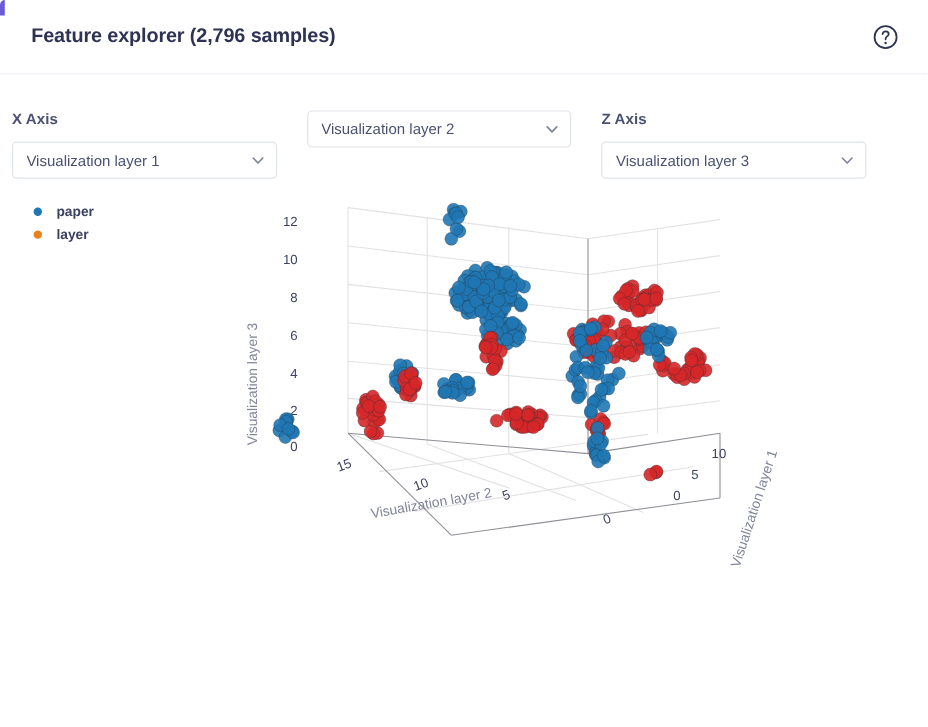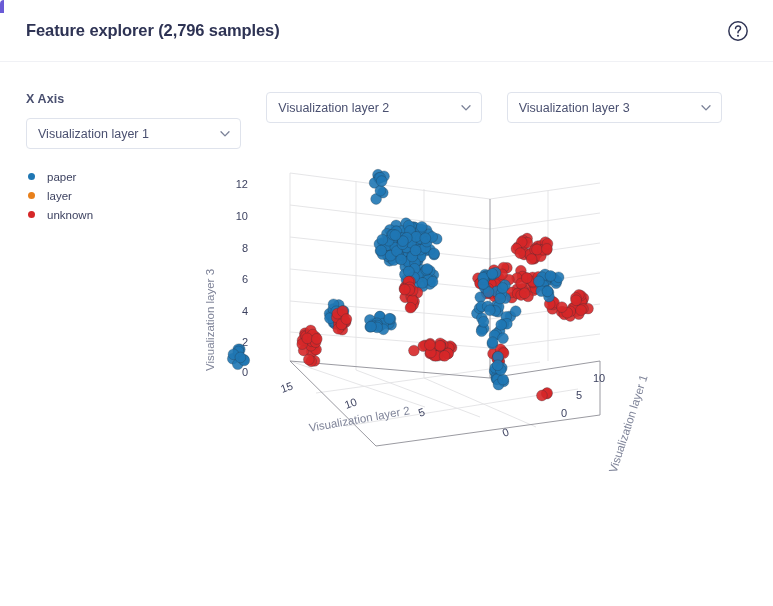--- a/index.html
+++ b/index.html
@@ -47,22 +47,23 @@
     letter-spacing: -0.1px;
   }
   .help-icon {
     width: 22px;
     height: 22px;
     display: block;
     cursor: pointer;
   }
   .controls {
     display: flex;
-    padding: 30px 26px 0 26px;
+    padding: 30px 26px 0 10px;
     box-sizing: border-box;
+    justify-content: flex-end;
   }
   .control-group {
     width: 225px;
     margin-right: 25px;
   }
   .control-label {
     font-size: 12.5px;
     font-weight: bold;
     color: #4a5070;
     margin-bottom: 12px;
@@ -105,20 +106,21 @@
   .legend {
     position: absolute;
     left: 28px;
     top: 2px;
     width: 150px;
   }
   .legend-item {
     display: flex;
     align-items: center;
     height: 19px;
+    font-weight: bold;
   }
   .legend-dot {
     width: 7px;
     height: 7px;
     border-radius: 50%;
     margin-right: 12px;
     flex: none;
   }
   .legend-label {
     font-size: 11.5px;
@@ -187,20 +189,21 @@
         <select class="axis-select">
           <option>Visualization layer 2</option>
         </select>
         <svg class="select-caret" viewBox="0 0 10 7">
           <path d="M1 1.2 L5 5.4 L9 1.2" fill="none" stroke="#7a8197" stroke-width="1.3" stroke-linecap="round" stroke-linejoin="round"></path>
         </svg>
       </div>
     </div>
 
     <div class="control-group">
+      <div class="control-label">Z Axis</div>
       <div class="select-wrap">
         <select class="axis-select">
           <option>Visualization layer 3</option>
         </select>
         <svg class="select-caret" viewBox="0 0 10 7">
           <path d="M1 1.2 L5 5.4 L9 1.2" fill="none" stroke="#7a8197" stroke-width="1.3" stroke-linecap="round" stroke-linejoin="round"></path>
         </svg>
       </div>
     </div>
 
@@ -209,24 +212,20 @@
   <div class="plot-area">
 
     <div class="legend">
       <div class="legend-item">
         <span class="legend-dot" id="sw0" style="background: rgb(31, 119, 180);"></span>
         <span class="legend-label">paper</span>
       </div>
       <div class="legend-item">
         <span class="legend-dot" id="sw1" style="background: rgb(232, 128, 27);"></span>
         <span class="legend-label">layer</span>
-      </div>
-      <div class="legend-item">
-        <span class="legend-dot" id="sw3" style="background: rgb(214, 39, 40);"></span>
-        <span class="legend-label">unknown</span>
       </div>
     </div>
 
     <svg class="chart-svg" viewBox="0 0 593 400">
 
       <g>
         <path class="grid-line" d="M110 8 L110 196"></path>
         <path class="grid-line" d="M176 16 L176 205"></path>
         <path class="grid-line" d="M244 24 L244 213"></path>
         <path class="grid-line" d="M110 8 L310 34"></path>

